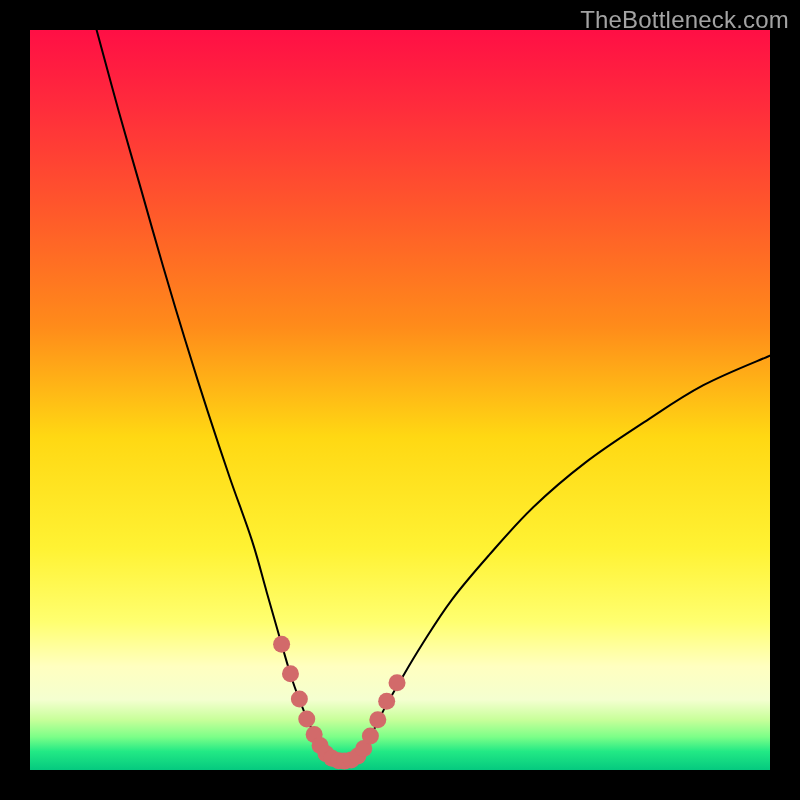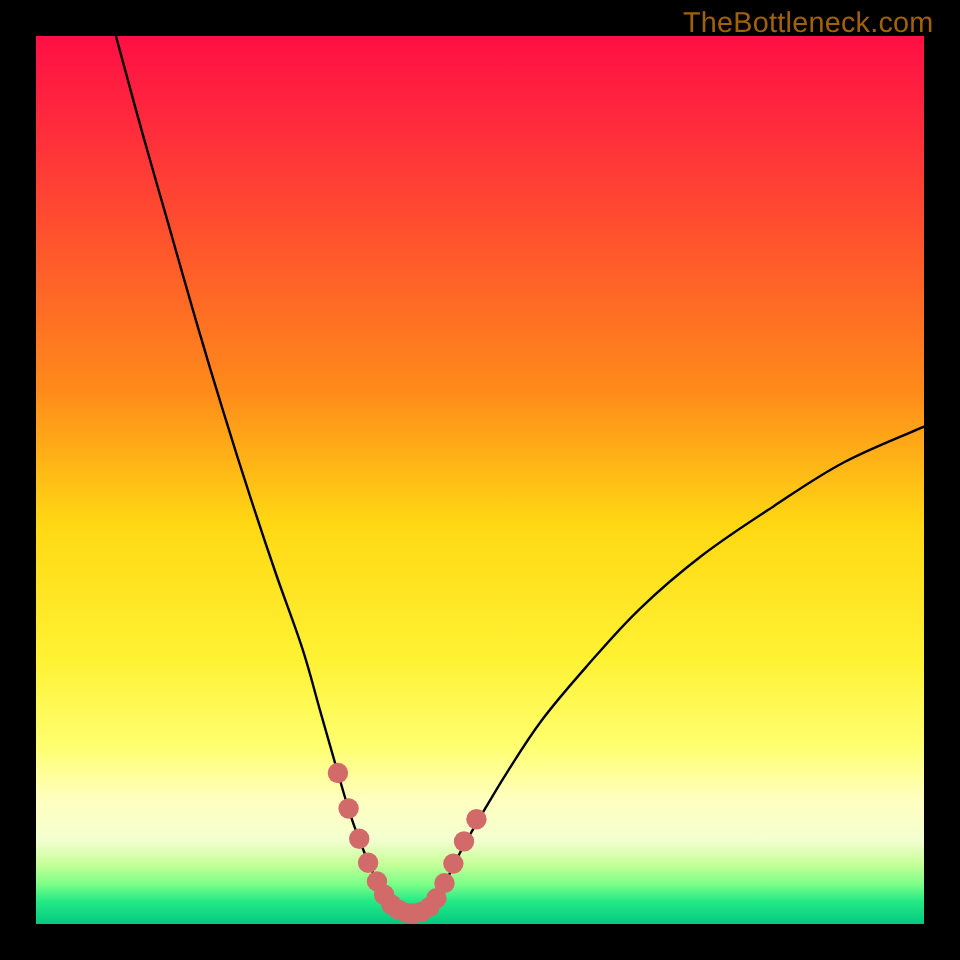--- a/index.html
+++ b/index.html
@@ -19,22 +19,22 @@
     height: 740px;
     overflow: hidden;
   }
   .gradient {
     position: absolute;
     inset: 0;
   }
   .watermark {
     position: absolute;
     top: 6px;
-    right: 22px;
-    color: #a16207;
+    right: 11px;
+    color: #a3a3a3;
     font-size: 24px;
     letter-spacing: 0.2px;
     font-weight: 400;
   }
   svg.curves {
     position: absolute;
     inset: 0;
   }
 </style>
 </head>

